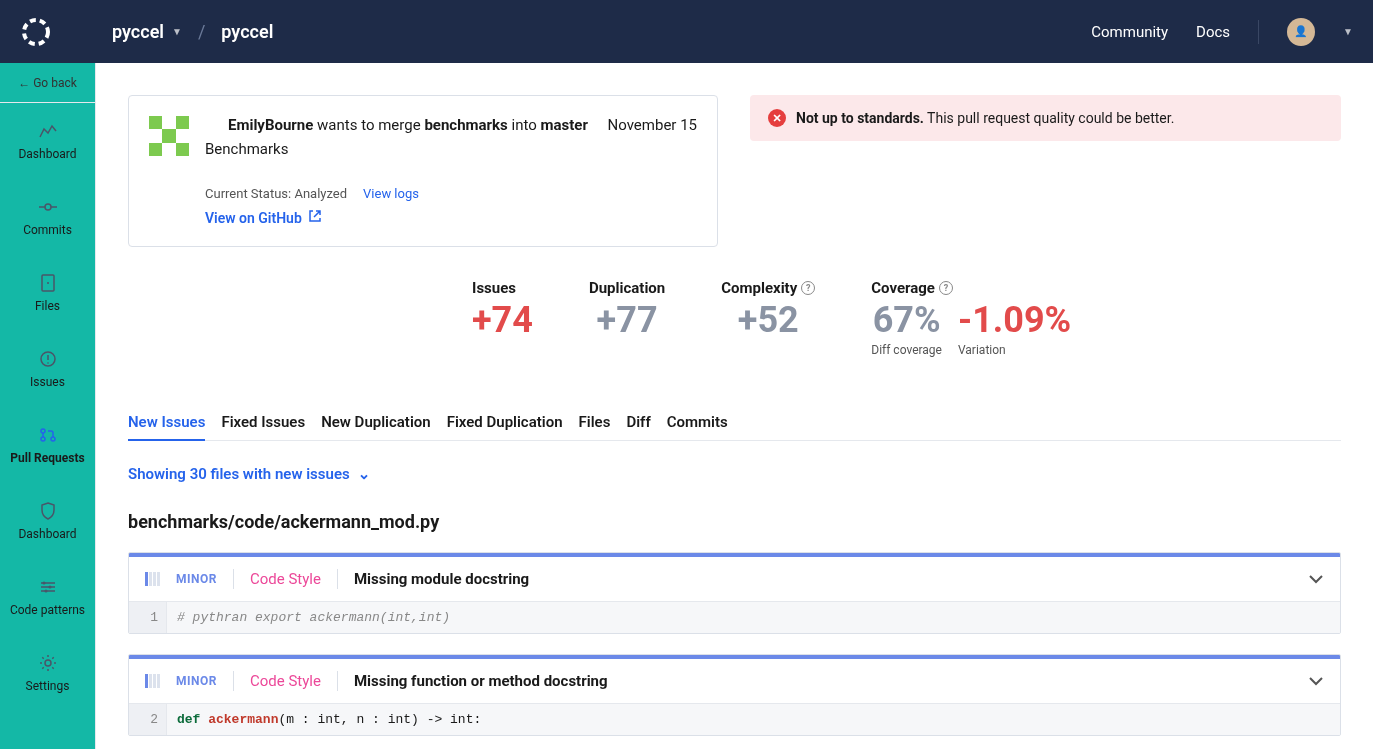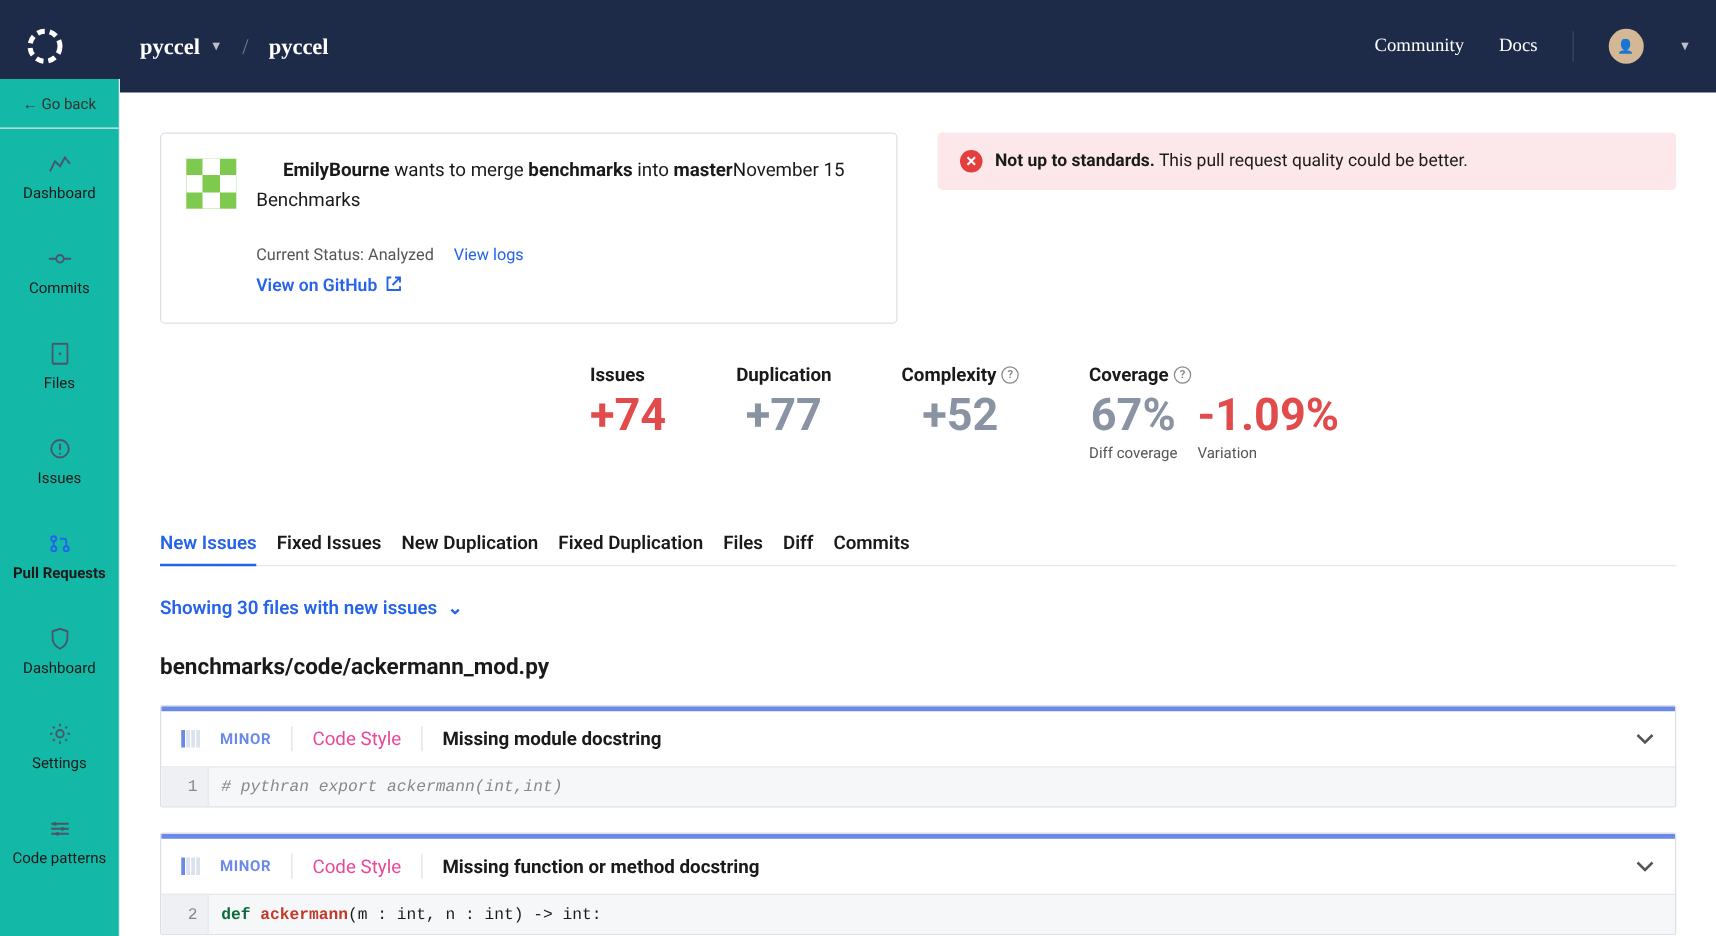--- a/index.html
+++ b/index.html
@@ -1,19 +1,19 @@
 <!DOCTYPE html>
 <html><head>
 <meta charset="utf-8">
 <style>
 * { margin: 0; padding: 0; box-sizing: border-box; }
 body { font-family: -apple-system, BlinkMacSystemFont, "Segoe UI", Roboto, sans-serif; background: #fff; color: #1a1a1a; }
 
 
-.topnav { height: 74px; background: #1e2b48; display: flex; align-items: center; padding: 0 20px; color: #fff; font-family: Liberation Serif, serif; }
+.topnav { height: 63px; background: #1e2b48; display: flex; align-items: center; padding: 0 20px; color: #fff; }
 .logo { width: 32px; height: 32px; margin-right: 60px; }
 .logo svg { width: 100%; height: 100%; }
 .breadcrumb { display: flex; align-items: center; gap: 16px; font-size: 18px; }
 .breadcrumb-item { display: flex; align-items: center; gap: 8px; font-weight: 600; cursor: pointer; }
 .breadcrumb-sep { color: #6b7a99; }
 .chev { font-size: 10px; opacity: 0.7; }
 .topnav-right { margin-left: auto; display: flex; align-items: center; gap: 28px; font-size: 15px; }
 .topnav-link { cursor: pointer; }
 .nav-divider { width: 1px; height: 24px; background: #3a4764; }
 .avatar { width: 28px; height: 28px; border-radius: 50%; background: #d4b896; display: flex; align-items: center; justify-content: center; font-size: 11px; }
@@ -28,21 +28,21 @@
 .sb-icon { width: 20px; height: 20px; display: flex; align-items: center; justify-content: center; color: #4a5568; }
 
 
 .main { margin-left: 96px; padding: 32px 32px 40px 32px; }
 
 
 .pr-header-row { display: flex; gap: 32px; align-items: flex-start; margin-bottom: 32px; }
 .pr-card { border: 1px solid #dbe0e8; border-radius: 4px; padding: 20px; width: 590px; display: flex; gap: 16px; }
 .pr-avatar { width: 40px; height: 40px; background: #7dca4f; flex-shrink: 0; }
 .pr-body { flex: 1; }
-.pr-line1 { display: flex; justify-content: center; font-size: 15px; margin-bottom: 6px; }
+.pr-line1 { display: flex; justify-content: space-between; font-size: 15px; margin-bottom: 6px; margin-left: 23px; }
 .pr-merge-text { color: #1a1a1a; }
 .pr-merge-text b { font-weight: 700; }
 .pr-date { color: #1a1a1a; }
 .pr-title { font-size: 15px; margin-bottom: 28px; }
 .pr-status-row { font-size: 13px; color: #555; margin-bottom: 8px; display: flex; align-items: center; gap: 16px; }
 .pr-link { color: #2563eb; font-size: 13px; cursor: pointer; }
 .pr-github-row { display: flex; align-items: center; gap: 6px; color: #2563eb; font-weight: 600; font-size: 14px; cursor: pointer; }
 
 
 .alert { flex: 1; background: #fce8ea; color: #1a1a1a; padding: 14px 18px; border-radius: 4px; display: flex; align-items: center; gap: 10px; font-size: 14px; }
@@ -172,39 +172,39 @@
     <div class="sidebar-item">
       <span class="sb-icon">
           <svg width="14" height="18" viewBox="0 0 14 18">
             <path d="M7 1 L13 3 V8 Q13 14 7 17 Q1 14 1 8 V3 Z" fill="none" stroke="currentColor" stroke-width="1.5"></path>
           </svg>
         </span>
       <span>Dashboard</span>
     </div>
     <div class="sidebar-item">
       <span class="sb-icon">
-          <svg width="18" height="18" viewBox="0 0 18 18">
-            <circle cx="9" cy="9" r="3" fill="none" stroke="currentColor" stroke-width="1.5"></circle>
-            <path d="M9 1 V3 M9 15 V17 M1 9 H3 M15 9 H17 M3.3 3.3 L4.7 4.7 M13.3 13.3 L14.7 14.7 M14.7 3.3 L13.3 4.7 M4.7 13.3 L3.3 14.7" stroke="currentColor" stroke-width="1.5"></path>
-          </svg>
-        </span>
-      <span>Settings</span>
-    </div>
-    <div class="sidebar-item">
-      <span class="sb-icon">
           <svg width="16" height="12" viewBox="0 0 16 12">
             <line x1="1" y1="2" x2="15" y2="2" stroke="currentColor" stroke-width="1.5"></line>
             <line x1="1" y1="6" x2="15" y2="6" stroke="currentColor" stroke-width="1.5"></line>
             <line x1="1" y1="10" x2="15" y2="10" stroke="currentColor" stroke-width="1.5"></line>
             <circle cx="4" cy="2" r="1.5" fill="currentColor"></circle>
             <circle cx="10" cy="6" r="1.5" fill="currentColor"></circle>
             <circle cx="6" cy="10" r="1.5" fill="currentColor"></circle>
           </svg>
         </span>
       <span>Code patterns</span>
+    </div>
+    <div class="sidebar-item">
+      <span class="sb-icon">
+          <svg width="18" height="18" viewBox="0 0 18 18">
+            <circle cx="9" cy="9" r="3" fill="none" stroke="currentColor" stroke-width="1.5"></circle>
+            <path d="M9 1 V3 M9 15 V17 M1 9 H3 M15 9 H17 M3.3 3.3 L4.7 4.7 M13.3 13.3 L14.7 14.7 M14.7 3.3 L13.3 4.7 M4.7 13.3 L3.3 14.7" stroke="currentColor" stroke-width="1.5"></path>
+          </svg>
+        </span>
+      <span>Settings</span>
     </div>
   </div>
 </div>
 
 <div class="main">
 
   <div class="pr-header-row">
     <div class="pr-card">
       <div class="pr-avatar">
         <svg width="40" height="40" viewBox="0 0 40 40">

